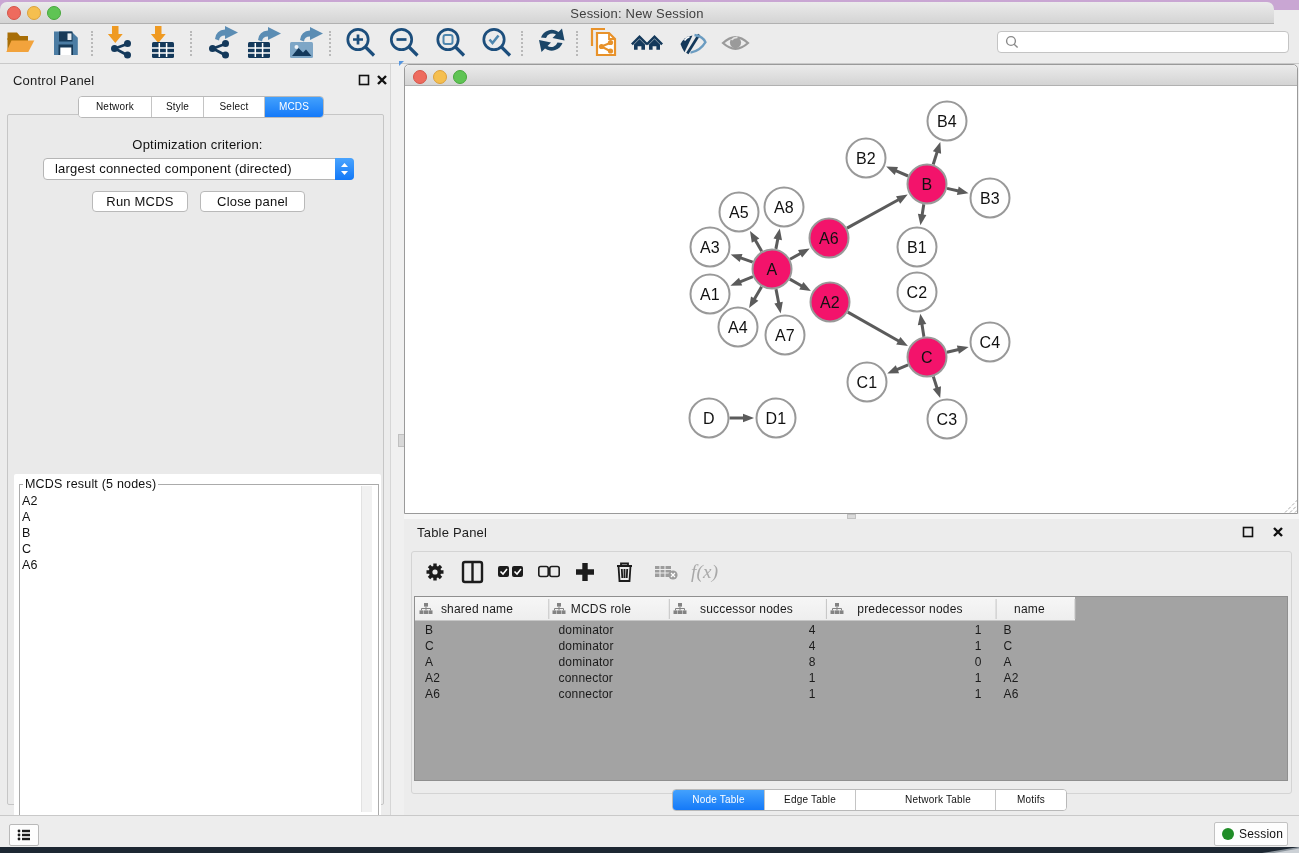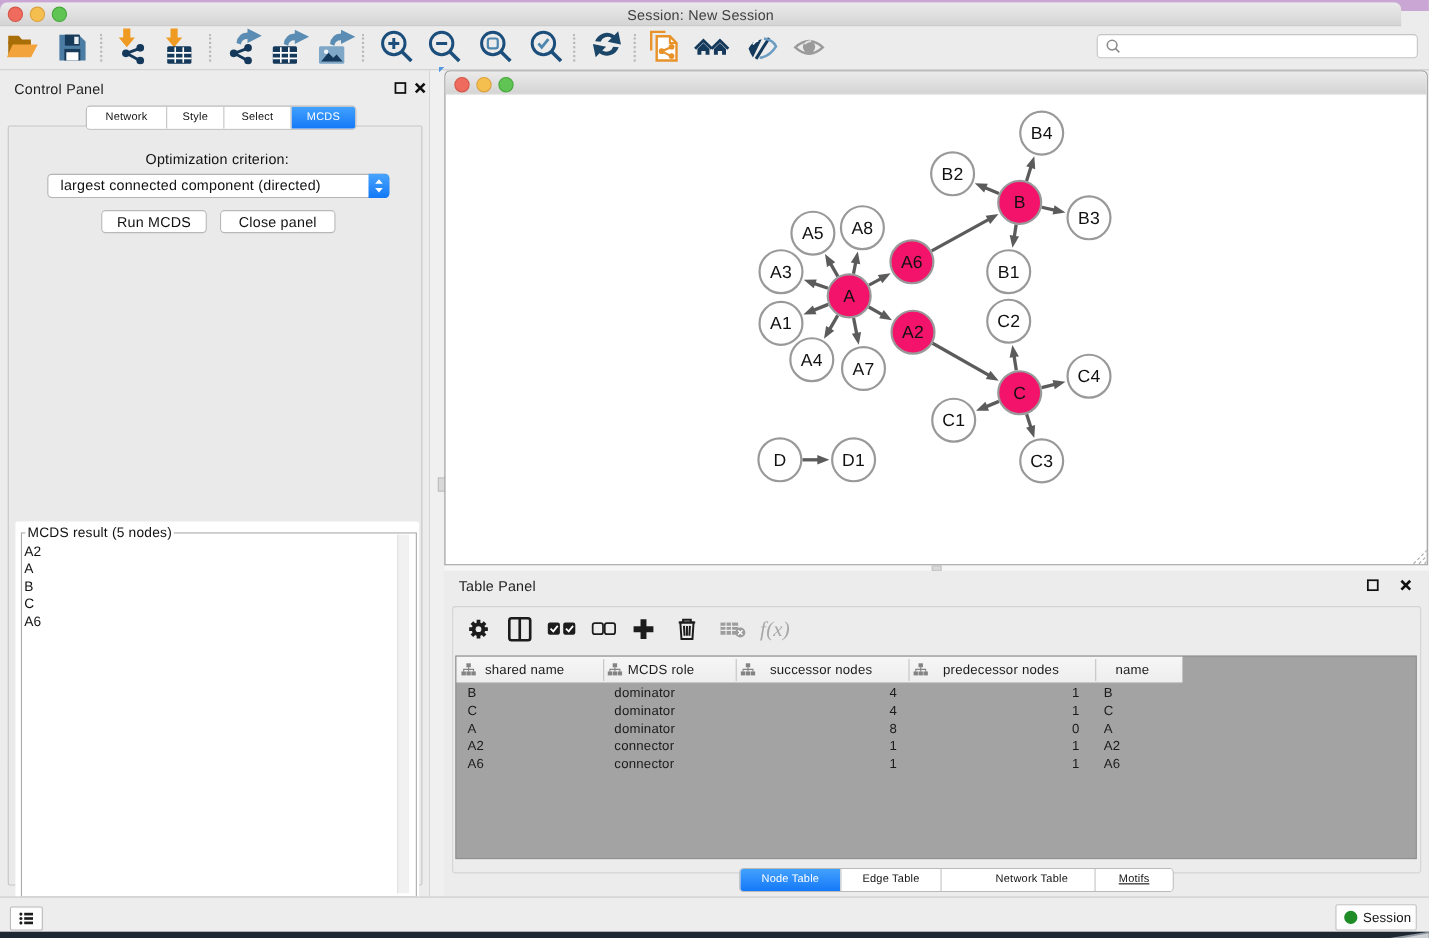--- a/index.html
+++ b/index.html
@@ -420,21 +420,21 @@
           <text x="566.5" y="76" text-anchor="end">1</text>
           <text x="588.5" y="76">A6</text>
       </g>
     </svg>
   </div>
 
   <div class="segbox" style="left:268px;top:270px;height:20px;">
     <div class="seg sel" style="width:91px;">Node Table</div>
     <div class="seg" style="width:90px;">Edge Table</div>
     <div class="seg" style="width:114px;padding-left:25px;">Network Table</div>
-    <div class="seg" style="width:70px;text-decoration:underline;">Motifs</div>
+    <div class="seg" style="width:70px;">Motifs</div>
   </div>
 </div>
 
 <div class="abs" style="left:0;top:815px;width:1299px;height:32px;background:#ededed;border-top:1px solid #c9c9c9;">
   <div class="abs" style="left:9px;top:8px;width:28px;height:20px;background:#fdfdfd;border:1px solid #b9b9b9;border-radius:2px;">
     <svg width="28" height="20" viewBox="0 0 28 20">
       <g fill="#1c1c1c">
         <circle cx="9" cy="6" r="1.4"></circle>
           <rect x="12" y="4.8" width="8" height="2.4"></rect>
         <circle cx="9" cy="10" r="1.4"></circle>

